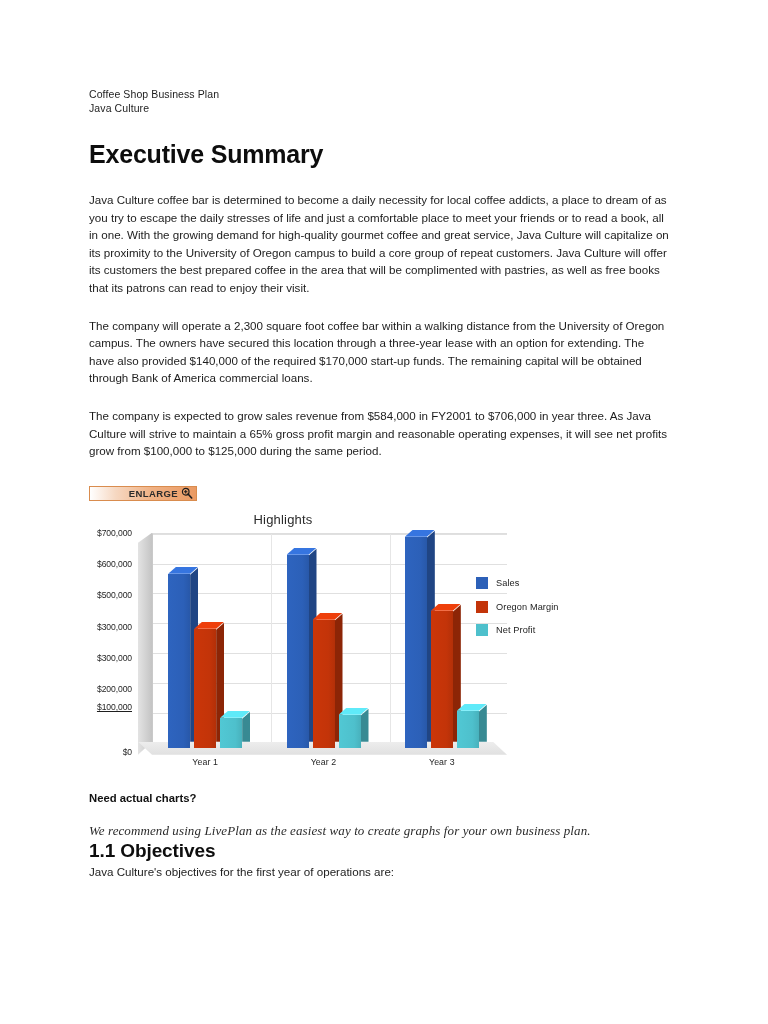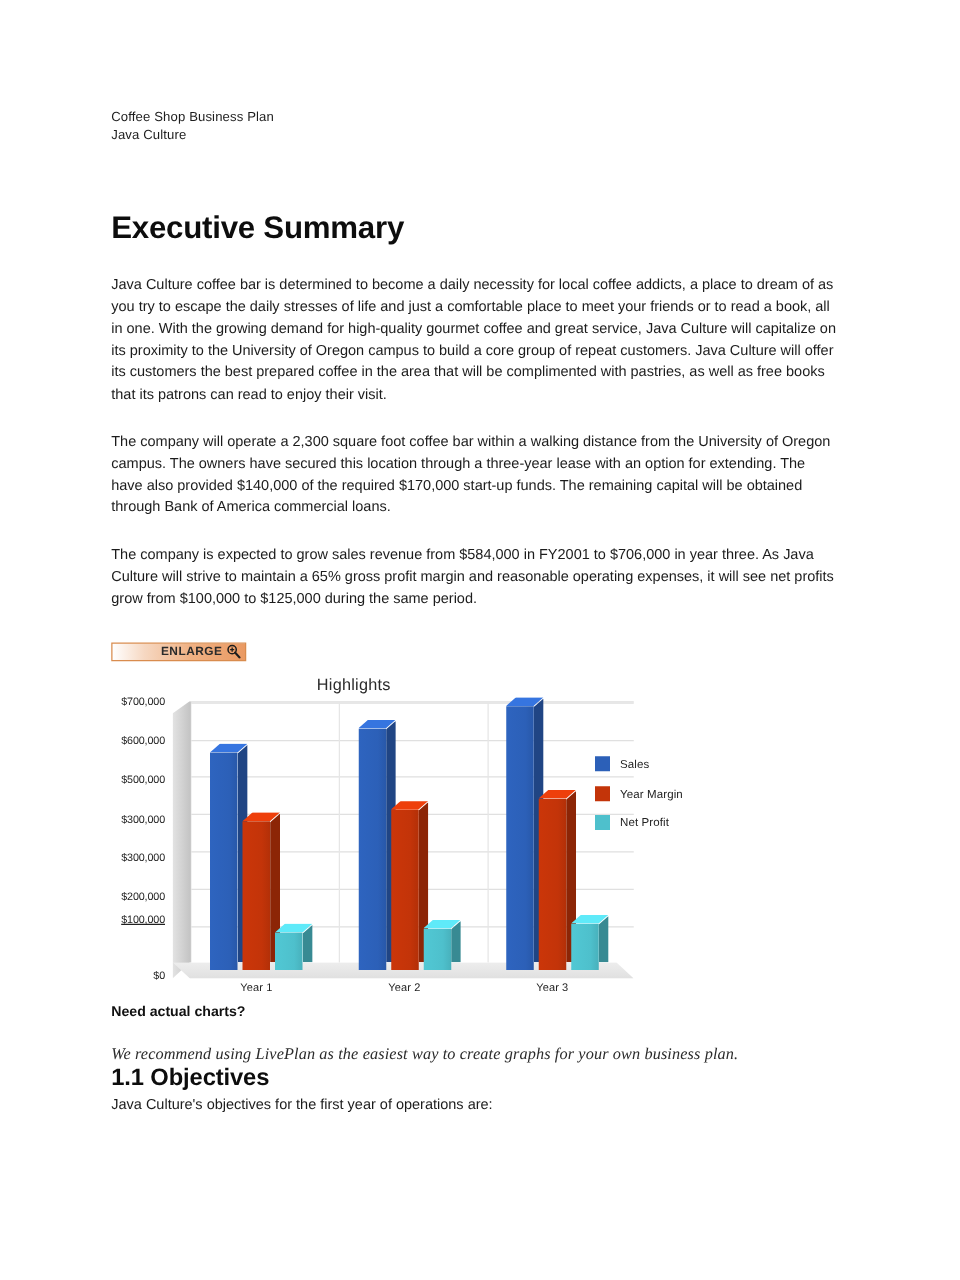--- a/index.html
+++ b/index.html
@@ -37,21 +37,21 @@
     line-height: 13.5px;
     color: #1d1d1d;
     letter-spacing: 0.1px;
   }
 
   
   h1.doc-title {
     font-size: 25px;
     font-weight: bold;
     line-height: 30px;
-    margin: 52px 0 0 0;
+    margin: 24px 0 0 0;
     letter-spacing: -0.2px;
     color: #0d0d0d;
   }
   h2.section-title {
     font-size: 19px;
     font-weight: bold;
     line-height: 24px;
     margin: 0;
     letter-spacing: -0.1px;
     color: #0d0d0d;
@@ -258,20 +258,21 @@
     color: #232323;
     letter-spacing: 0.1px;
     white-space: nowrap;
   }
 
   
   .need-charts {
     font-size: 11.3px;
     font-weight: bold;
     color: #111111;
+    margin-top: 16px;
   }
   .liveplan {
     font-family: "Liberation Serif", serif;
     font-style: italic;
     font-size: 13px;
     color: #2b2b2b;
     margin-top: 19px;
     letter-spacing: 0.1px;
   }
   .objectives-head {
@@ -394,21 +395,21 @@
           <div class="xlabel" style="left: 303.833px;">Year 3</div>
         </div>
 
       <div class="legend">
           <div class="legend-row">
             <span class="legend-swatch" style="background: rgb(44, 96, 184);"></span>
             <span class="legend-text">Sales</span>
           </div>
           <div class="legend-row">
             <span class="legend-swatch" style="background: rgb(195, 52, 9);"></span>
-            <span class="legend-text">Year Margin</span>
+            <span class="legend-text">Oregon Margin</span>
           </div>
           <div class="legend-row">
             <span class="legend-swatch" style="background: rgb(78, 192, 204);"></span>
             <span class="legend-text">Net Profit</span>
           </div>
         </div>
     </div>
 
     <div class="need-charts">Need actual charts?</div>
     <div class="liveplan">We recommend using LivePlan as the easiest way to create graphs for your own business plan.</div>

